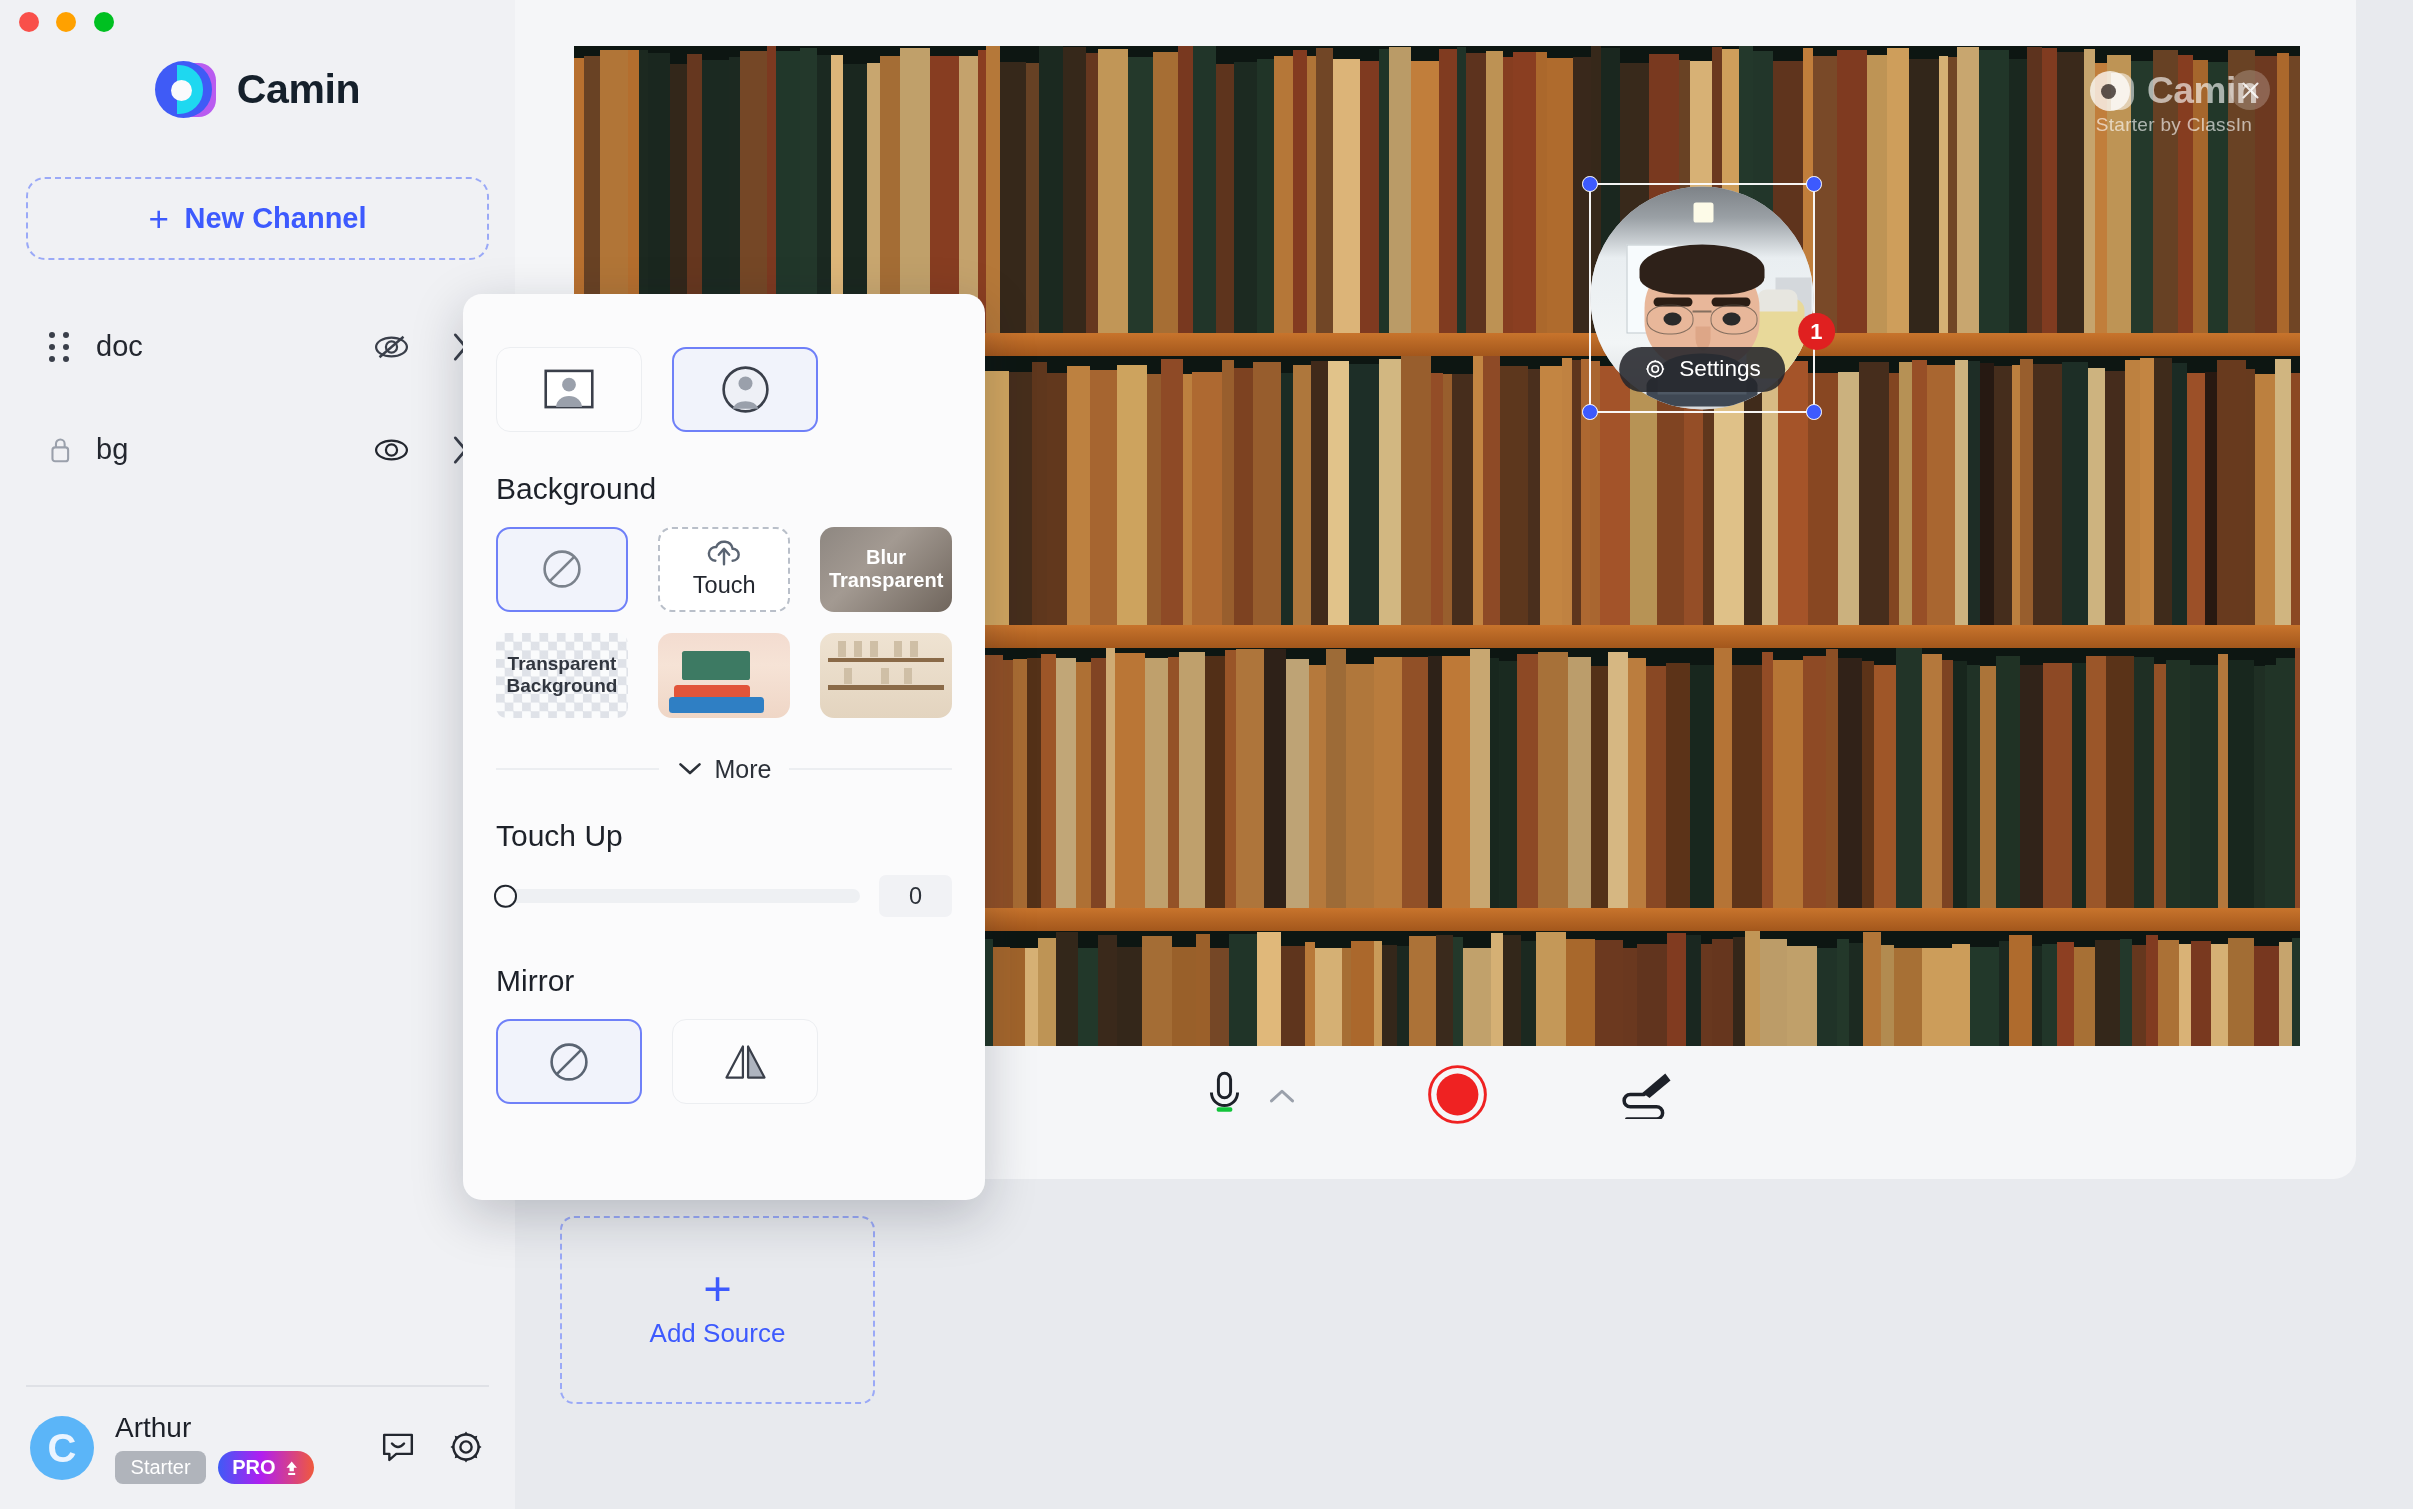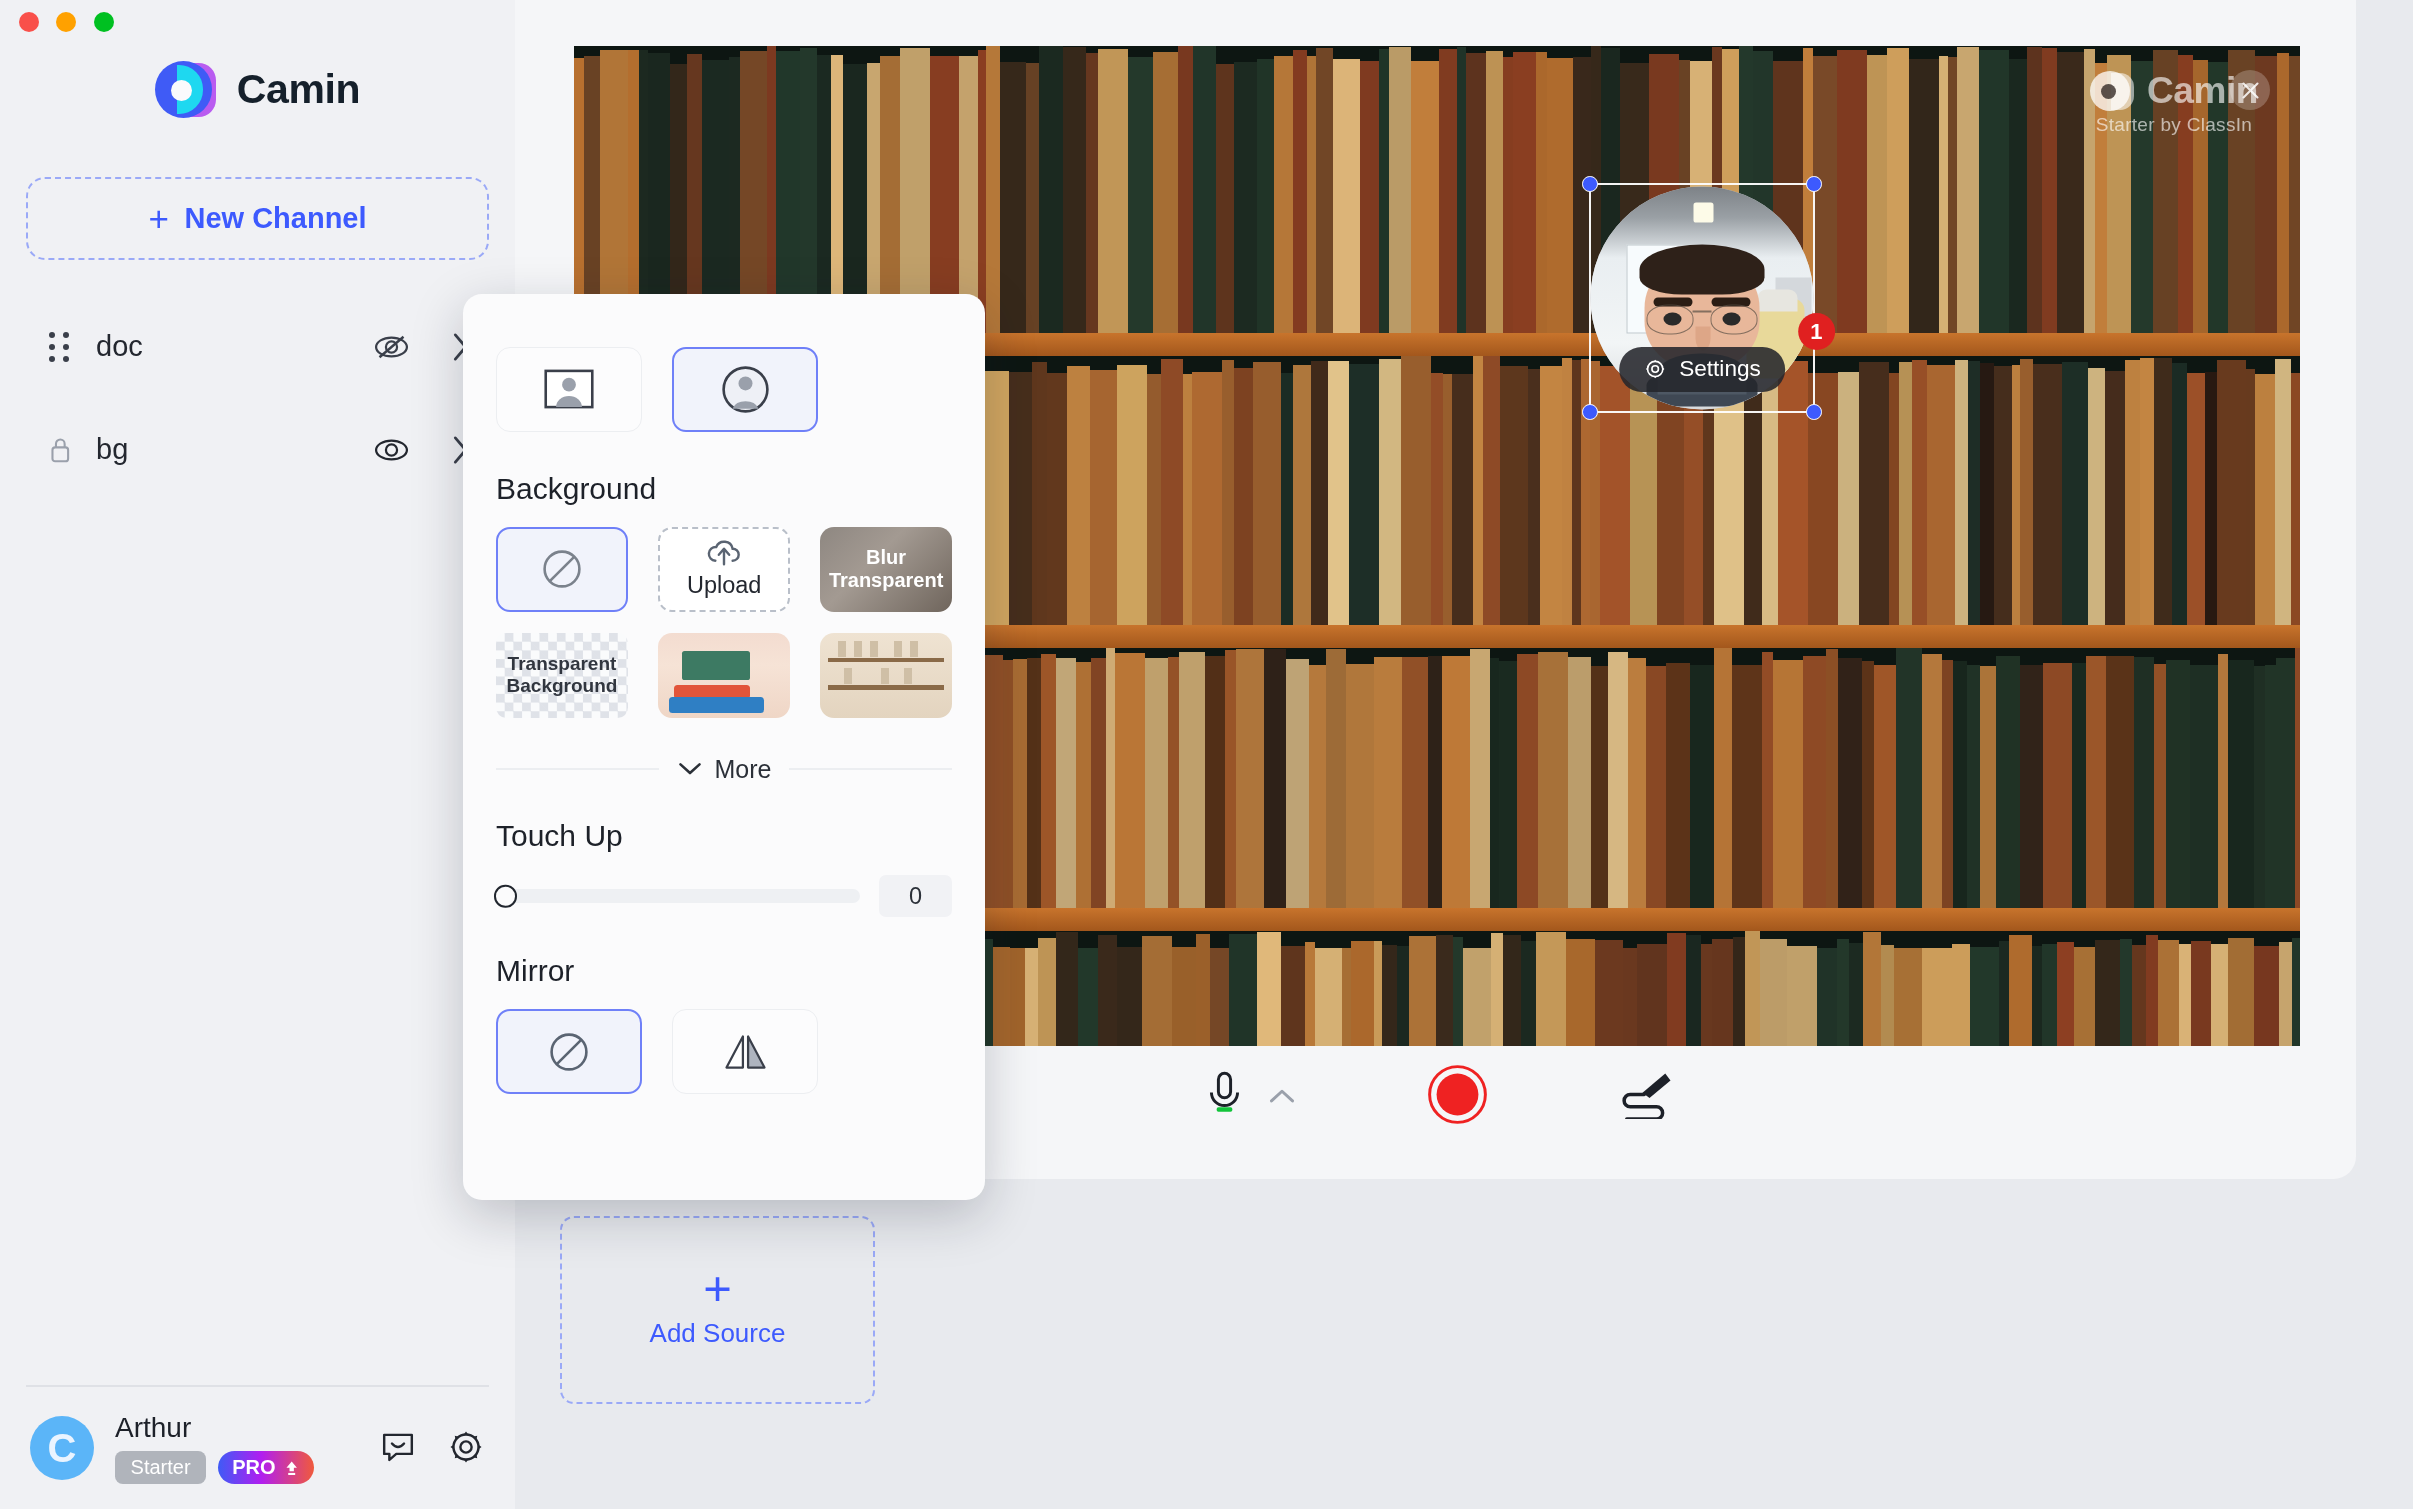--- a/index.html
+++ b/index.html
@@ -262,21 +262,21 @@
   }
   .slider-knob {
     position: absolute; left: -1.7px; top: 50%; transform: translateY(-50%);
     width: 22.6px; height: 22.6px; border-radius: 50%; background: #fbfbfc; border: 2.6px solid #21262e;
   }
   .slider-num {
     width: 73px; height: 42px; background: #f1f2f5; border-radius: 7px;
     display: flex; align-items: center; justify-content: center;
     font-size: 23.5px; color: #2b3038;
   }
-  .p-title-4 { font-size: 30px; color: #1d2129; margin-top: 37px; }
+  .p-title-4 { font-size: 30px; color: #1d2129; margin-top: 47px; }
   .mirror-row { display: flex; gap: 30px; margin-top: 21px; }
 </style>
 </head>
 <body>
 
 <div class="app">
 
   <div class="sidebar">
     <div class="traffic">
       <span class="tl red"></span>
@@ -896,21 +896,21 @@
         <svg width="40" height="40" viewBox="0 0 46 46">
             <circle cx="23" cy="23" r="20" fill="none" stroke="#7b828c" stroke-width="3"></circle>
             <line x1="9" y1="37" x2="37" y2="9" stroke="#7b828c" stroke-width="3"></line>
           </svg>
       </div>
       <div class="bg-box bg-upload">
         <svg width="38" height="30" viewBox="0 0 44 34">
             <path d="M12 26 a8 8 0 0 1 1 -16 a10 10 0 0 1 19 2 a7 7 0 0 1 0 14" fill="none" stroke="#5a6472" stroke-width="2.8" stroke-linecap="round"></path>
             <path d="M22 30 V13 M16 19 L22 12 L28 19" fill="none" stroke="#5a6472" stroke-width="2.8" stroke-linecap="round" stroke-linejoin="round"></path>
           </svg>
-        <span>Upload</span>
+        <span>Touch</span>
       </div>
       <div class="bg-box bg-blur">
         <span>Blur Transparent</span>
       </div>
     </div>
 
     <div class="bg-row">
       <div class="bg-box bg-transparent">
         <span>Transparent Background</span>
       </div>

